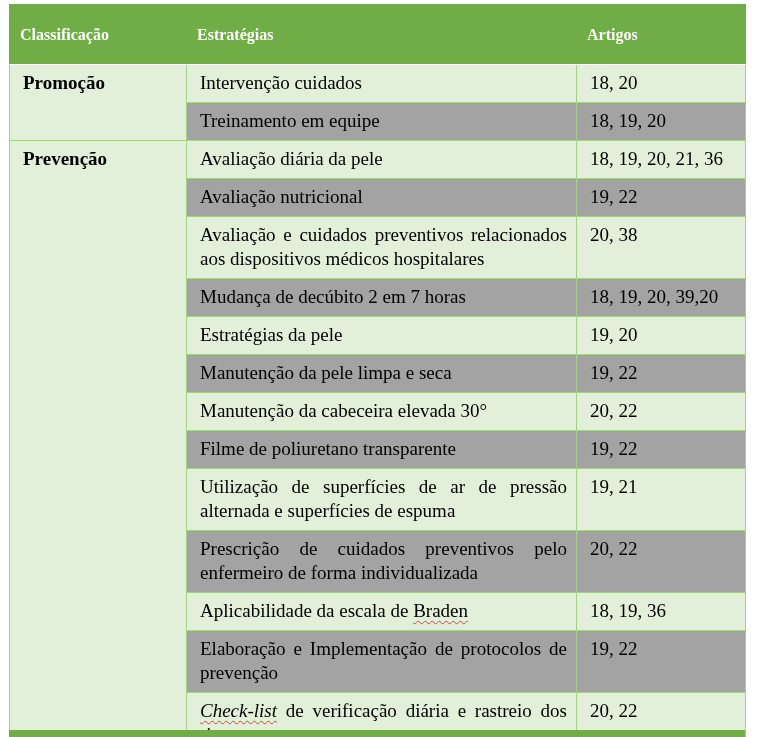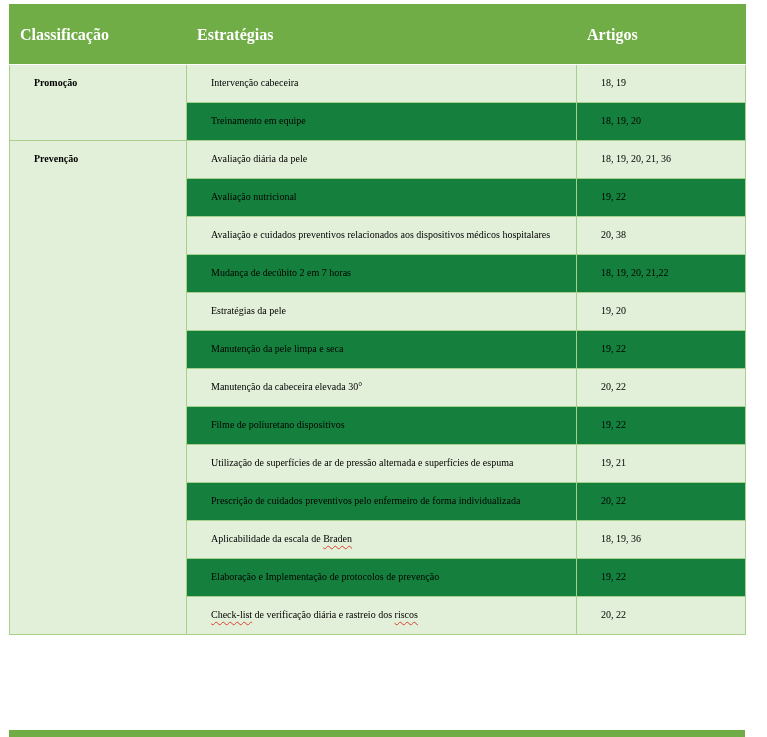--- a/index.html
+++ b/index.html
@@ -25,29 +25,29 @@
   th,td{border:1px solid var(--border);margin-top:10px;}
   thead th{
     background:var(--header-bg);
     border-color:var(--header-bg);
     border-bottom:1px solid #ffffff;
     color:#fff;
     font-size:16px;font-weight:bold;text-align:left;
     padding:19px 10px 18px 10px;line-height:22px;
   }
   tbody td{
-    font-size:10px;color:#000;
+    font-size:19px;color:#000;
     vertical-align:top;
-    padding:6px 9px 7px 24px;line-height:24px;
+    padding:6px 9px 7px 13px;line-height:24px;
   }
   td.class-cell{background:var(--row-green);font-weight:bold;}
   tr.shade td.strat-cell, tr.shade td.art-cell{background:var(--row-green);}
-  tr.plain td.strat-cell, tr.plain td.art-cell{background:#15803d;}
+  tr.plain td.strat-cell, tr.plain td.art-cell{background:#a3a3a3;}
   td.strat-cell.justify{text-align:justify;text-justify:inter-word;}
-  .italic{}
+  .italic{font-style:italic;}
   .spell{
     text-decoration-line:underline;
     text-decoration-style:wavy;
     text-decoration-color:var(--spell);
     text-decoration-thickness:1px;
     text-underline-offset:3px;
   }
   .bottom-bar{
     position:absolute;left:9px;bottom:0;width:736px;height:7px;
     background:var(--header-bg);
@@ -66,58 +66,58 @@
     <thead>
       <tr id="head-row">
           <th>Classificação</th>
           <th>Estratégias</th>
           <th>Artigos</th>
         </tr>
     </thead>
     <tbody id="body">
         <tr class="shade">
           <td rowspan="2" class="class-cell">Promoção</td>
-          <td class="strat-cell"><span>Intervenção cabeceira</span></td>
-          <td class="art-cell">18, 19</td>
+          <td class="strat-cell"><span>Intervenção cuidados</span></td>
+          <td class="art-cell">18, 20</td>
         </tr>
         <tr class="plain">
           <td class="strat-cell"><span>Treinamento em equipe</span></td>
           <td class="art-cell">18, 19, 20</td>
         </tr>
         <tr class="shade">
           <td rowspan="13" class="class-cell">Prevenção</td>
           <td class="strat-cell"><span>Avaliação diária da pele</span></td>
           <td class="art-cell">18, 19, 20, 21, 36</td>
         </tr>
         <tr class="plain">
           <td class="strat-cell"><span>Avaliação nutricional</span></td>
           <td class="art-cell">19, 22</td>
         </tr>
         <tr class="shade">
           <td class="strat-cell justify"><span>Avaliação e cuidados preventivos relacionados aos dispositivos médicos hospitalares</span></td>
           <td class="art-cell">20, 38</td>
         </tr>
         <tr class="plain">
           <td class="strat-cell"><span>Mudança de decúbito 2 em 7 horas</span></td>
-          <td class="art-cell">18, 19, 20, 21,22</td>
+          <td class="art-cell">18, 19, 20, 39,20</td>
         </tr>
         <tr class="shade">
           <td class="strat-cell"><span>Estratégias da pele</span></td>
           <td class="art-cell">19, 20</td>
         </tr>
         <tr class="plain">
           <td class="strat-cell"><span>Manutenção da pele limpa e seca</span></td>
           <td class="art-cell">19, 22</td>
         </tr>
         <tr class="shade">
           <td class="strat-cell"><span>Manutenção da cabeceira elevada 30°</span></td>
           <td class="art-cell">20, 22</td>
         </tr>
         <tr class="plain">
-          <td class="strat-cell"><span>Filme de poliuretano dispositivos</span></td>
+          <td class="strat-cell"><span>Filme de poliuretano transparente</span></td>
           <td class="art-cell">19, 22</td>
         </tr>
         <tr class="shade">
           <td class="strat-cell justify"><span>Utilização de superfícies de ar de pressão alternada e superfícies de espuma</span></td>
           <td class="art-cell">19, 21</td>
         </tr>
         <tr class="plain">
           <td class="strat-cell justify"><span>Prescrição de cuidados preventivos pelo enfermeiro de forma individualizada</span></td>
           <td class="art-cell">20, 22</td>
         </tr>

